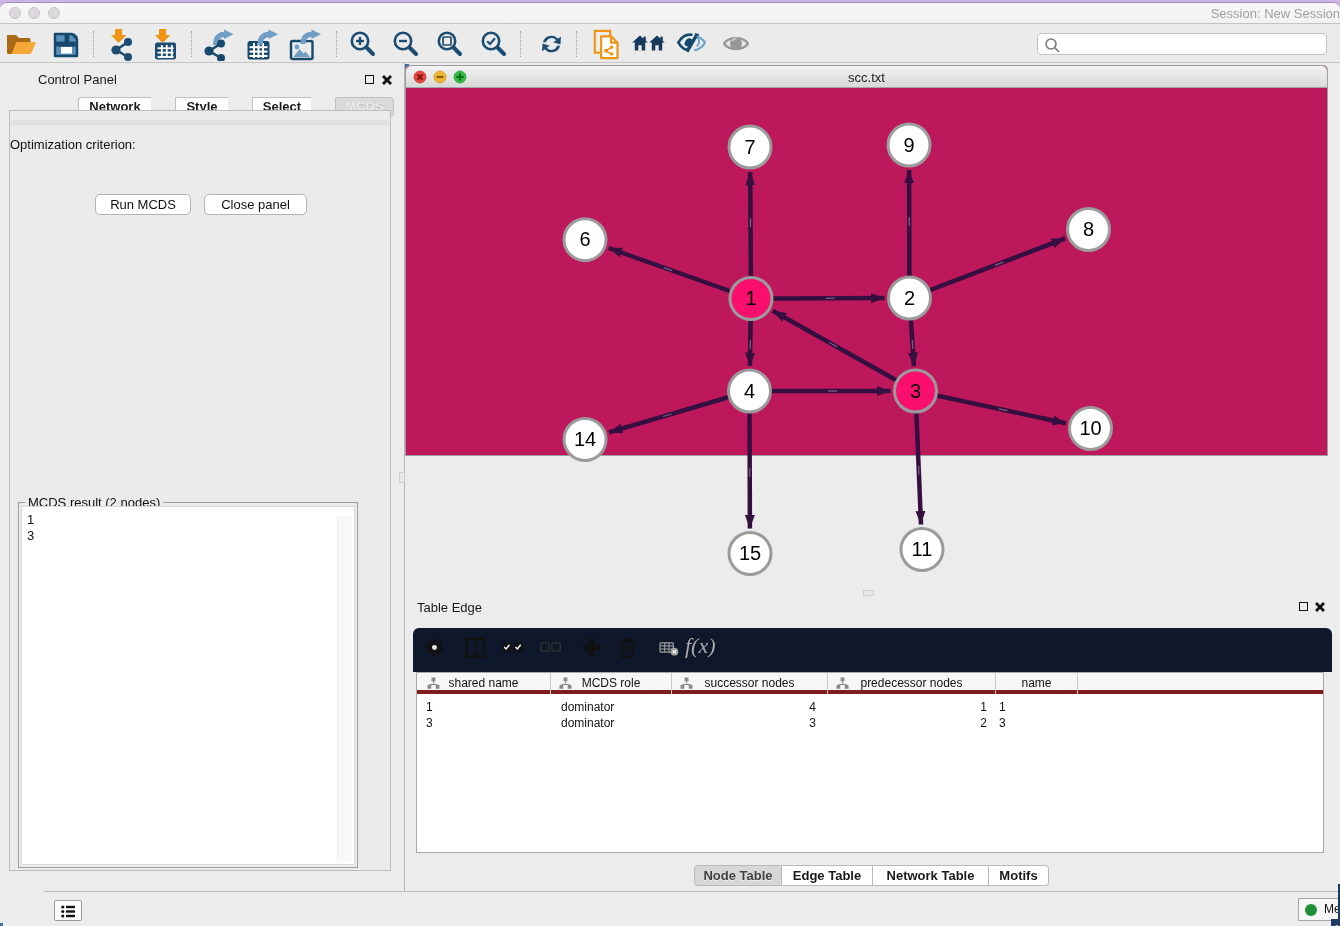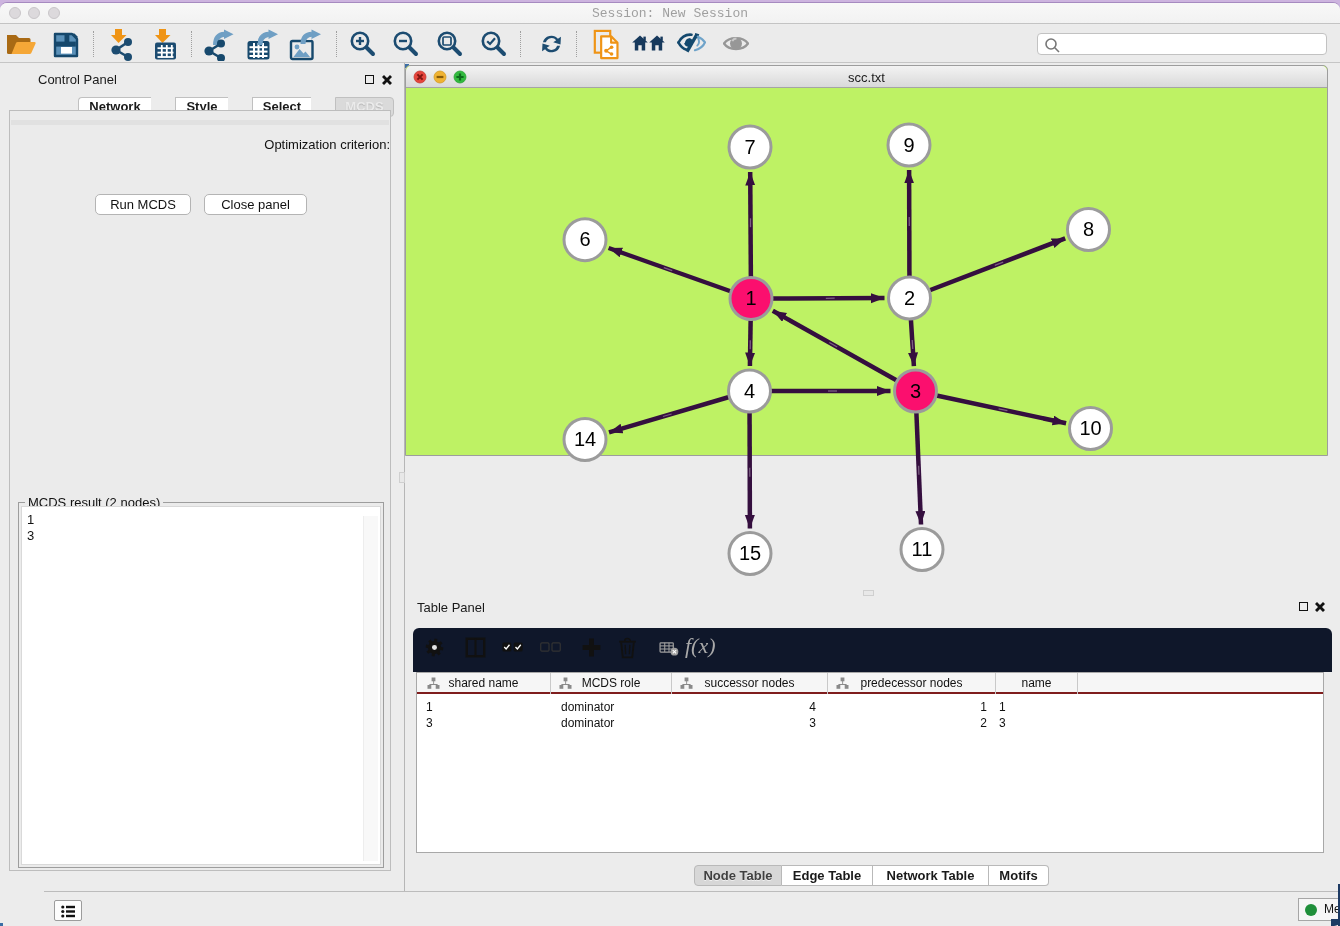--- a/index.html
+++ b/index.html
@@ -5,22 +5,22 @@
 * { margin:0; padding:0; box-sizing:border-box; }
 html,body { width:1340px; height:926px; overflow:hidden; }
 body { font-family:"Liberation Sans", sans-serif; background:#cdb4df; position:relative; will-change:transform; }
 
 
 #win { position:absolute; left:0; top:2px; width:1340px; height:924px;
   background:#ececec; border-radius:7px 7px 0 0; border-top:1.5px solid #a68ac0; }
 #titlebar { position:absolute; left:0; top:3px; width:100%; height:21px;
   background:linear-gradient(#f8f8f8,#f2f2f2); border-radius:7px 7px 0 0;
   border-bottom:1px solid #c3c3c3; }
-#titlebar .title { position:absolute; left:0; right:0; top:3px; text-align:center;
-  font-size:13px; color:#9f9f9f;font-family:Liberation Mono, monospace; }
+#titlebar .title { position:absolute; left:0; right:0; top:3px; text-align:right;
+  font-size:13px; color:#9f9f9f; }
 .tl { position:absolute; top:4px; width:12px; height:12px; border-radius:50%;
   background:#dcd9dc; border:1px solid #c9c6c9; }
 
 
 #toolbar { position:absolute; left:0; top:25px; width:100%; height:38px;
   background:#ebebeb; border-bottom:1px solid #c5c5c5; }
 .tbsep { position:absolute; top:6px; height:26px; width:0;
   border-left:1px dotted #9f9f9f; }
 .ti { position:absolute; }
 #searchbox { position:absolute; left:1037px; top:33px; width:290px; height:22px;
@@ -30,54 +30,54 @@
 #cpanel { position:absolute; left:0; top:63px; width:404px; height:828px; background:#ececec; }
 #cpanel .ptitle { position:absolute; left:14px; top:9px; font-size:13px; color:#1a1a1a;margin-left:24px; }
 .tabrow { position:absolute; display:flex; font-size:13px; font-weight:bold; color:#1a1a1a;gap:24px; }
 .tabrow .tab { background:#fff; border:1px solid #c0c0c0; border-right:none;
   box-sizing:border-box; height:20px; line-height:18px; text-align:center; }
 .tabrow .tab:first-child { border-radius:4px 0 0 4px; }
 .tabrow .tab.sel { background:#dadada; color:#ebebeb; border-right:1px solid #c0c0c0;
   border-radius:0 4px 4px 0; text-shadow:0 1px 1px #b5b5b5; }
 #cp-content { position:absolute; left:9px; top:47px; width:382px; height:761px;
   border:1px solid #bdbdbd; background:#ebebeb; }
-#optlabel { position:absolute; left:0; width:100%; top:26px; text-align:right; font-size:13px; color:#111; }
+#optlabel { position:absolute; left:0; width:100%; top:26px; text-align:left; font-size:13px; color:#111; }
 #dropdown { position:absolute; left:35px; top:49px; width:311px; height:22px;
   background:#fff; border:1px solid #b4b4b4; border-radius:4px; font-size:13px; color:#111;
   line-height:21px; padding-left:13px; }
 .btn { position:absolute; height:21px; background:#fff; border:1px solid #b4b4b4;
   border-radius:5px; font-size:13px; color:#111; text-align:center; line-height:19px; }
-#fieldset { position:absolute; left:8px; top:391px; width:366px; height:366px;
+#fieldset { position:absolute; left:8px; top:391px; width:340px; height:366px;
   border:1px solid #9d9d9d; }
 .hicon { position:absolute; top:4px; }
 #fieldset .legend { position:absolute; left:6px; top:-8px; background:#ebebeb;
   padding:0 3px; font-size:13px; color:#111; }
 #fieldset .inner { position:absolute; left:2px; top:3px; right:2px; bottom:2px;
   background:#fff; border:1px solid #d9d9d9; font-size:13px; color:#111; line-height:16px;
   padding:5px 0 0 5px; }
 #fieldset .sbar { position:absolute; right:2px; top:9px; width:15px; bottom:3px;
   background:#f8f8f8; border-left:1px solid #ededed; }
 
 
 #netwin { position:absolute; left:405px; top:65px; width:923px; height:391px;
-  background:#bef264; border:1px solid #9d9d9d; border-radius:5px 5px 0 0; }
+  background:#be185d; border:1px solid #9d9d9d; border-radius:5px 5px 0 0; }
 #nettitle { position:absolute; left:0; top:0; width:100%; height:22px;
   background:linear-gradient(#f3f3f3,#d9d9d9); border-bottom:1px solid #a5a5a5;
   border-radius:5px 5px 0 0; }
 #nettitle .t { position:absolute; width:100%; text-align:center; top:4px; font-size:13px; color:#1a1a1a; }
 
 
 #tpanel { position:absolute; left:405px; top:597px; width:935px; height:294px; background:#ececec; }
 #tpanel .ptitle { position:absolute; left:12px; top:3px; font-size:13px; color:#1a1a1a; }
 #ttoolbar { position:absolute; left:8px; top:31px; width:919px; height:44px;
   background:#0f172a; border-radius:6px 6px 0 0; }
 #ttable { position:absolute; left:11px; top:75px; width:908px; height:181px;
   background:#fff; border:1px solid #a8a8a8; font-size:12px; color:#111; }
 #thead { position:absolute; left:0; top:0; width:100%; height:21px;
-  background:#f6f6f6; border-bottom:2px solid #7f1d1d; }
+  background:#f6f6f6; border-bottom:4px solid #7f1d1d; }
 #thead .hc { position:absolute; top:0; height:21px; border-right:1px solid #c9c9c9;
   text-align:center; line-height:21px; font-size:12px; color:#111; }
 .trow { position:absolute; left:0; width:100%; height:16px; line-height:16px; font-size:12px; }
 .trow span { position:absolute; }
 #btabs { position:absolute; left:289px; top:268px; display:flex; font-size:13px;
   font-weight:bold; color:#1a1a1a; height:21px; }
 #btabs .tab { background:#fff; border:1px solid #b9b9b9; border-left:none;
   line-height:20px; text-align:center; white-space:nowrap; }
 #btabs .tab:first-child { border-left:1px solid #b9b9b9; border-radius:4px 0 0 4px;
   background:#d7d7d7; color:#404040; text-shadow:0 1px 0 #f0f0f0;text-align:center; }
@@ -345,21 +345,21 @@
 <text x="682.5" y="148.0" font-size="20" fill="#000" fill-opacity="0.995" text-anchor="middle">8</text>
 <text x="503" y="63.5" font-size="20" fill="#000" fill-opacity="0.995" text-anchor="middle">9</text>
 <text x="684.5" y="347.0" font-size="20" fill="#000" fill-opacity="0.995" text-anchor="middle">10</text>
 <text x="516" y="468.0" font-size="20" fill="#000" fill-opacity="0.995" text-anchor="middle">11</text>
 <text x="179" y="358.0" font-size="20" fill="#000" fill-opacity="0.995" text-anchor="middle">14</text>
 <text x="344" y="472.0" font-size="20" fill="#000" fill-opacity="0.995" text-anchor="middle">15</text>
 </svg>
 </div>
 
 <div id="tpanel">
-  <div class="ptitle">Table Panel</div>
+  <div class="ptitle">Table Edge</div>
   <div style="position:absolute; right:32px; top:5px; width:9px; height:9px; border:1.5px solid #111;"></div>
   <svg style="position:absolute; right:14px; top:4px" width="12" height="12" viewBox="0 0 12 12">
     <path d="M1,3 L3,1 L6,4 L9,1 L11,3 L8,6 L11,9 L9,11 L6,8 L3,11 L1,9 L4,6 Z" fill="#111"></path>
   </svg>
   <div id="ttoolbar">
 
     <svg class="ti" style="left:12px; top:10px" width="19" height="19" viewBox="0 0 26 26">
       <path d="M25.2,13.0 L24.5,17.0 L21.3,16.4 L19.8,19.0 L21.6,21.6 L18.4,24.0 L16.4,21.3 L13.6,22.0 L13.0,25.2 L9.0,24.5 L9.6,21.3 L7.0,19.8 L4.4,21.6 L2.0,18.4 L4.7,16.4 L4.0,13.6 L0.8,13.0 L1.5,9.0 L4.7,9.6 L6.2,7.0 L4.4,4.4 L7.6,2.0 L9.6,4.7 L12.4,4.0 L13.0,0.8 L17.0,1.5 L16.4,4.7 L19.0,6.2 L21.6,4.4 L24.0,7.6 L21.3,9.6 L22.0,12.4 Z" fill="#111" fill-rule="evenodd"></path>
         <circle cx="13" cy="13" r="3.4" fill="#e3e3e3"></circle>
     </svg>

